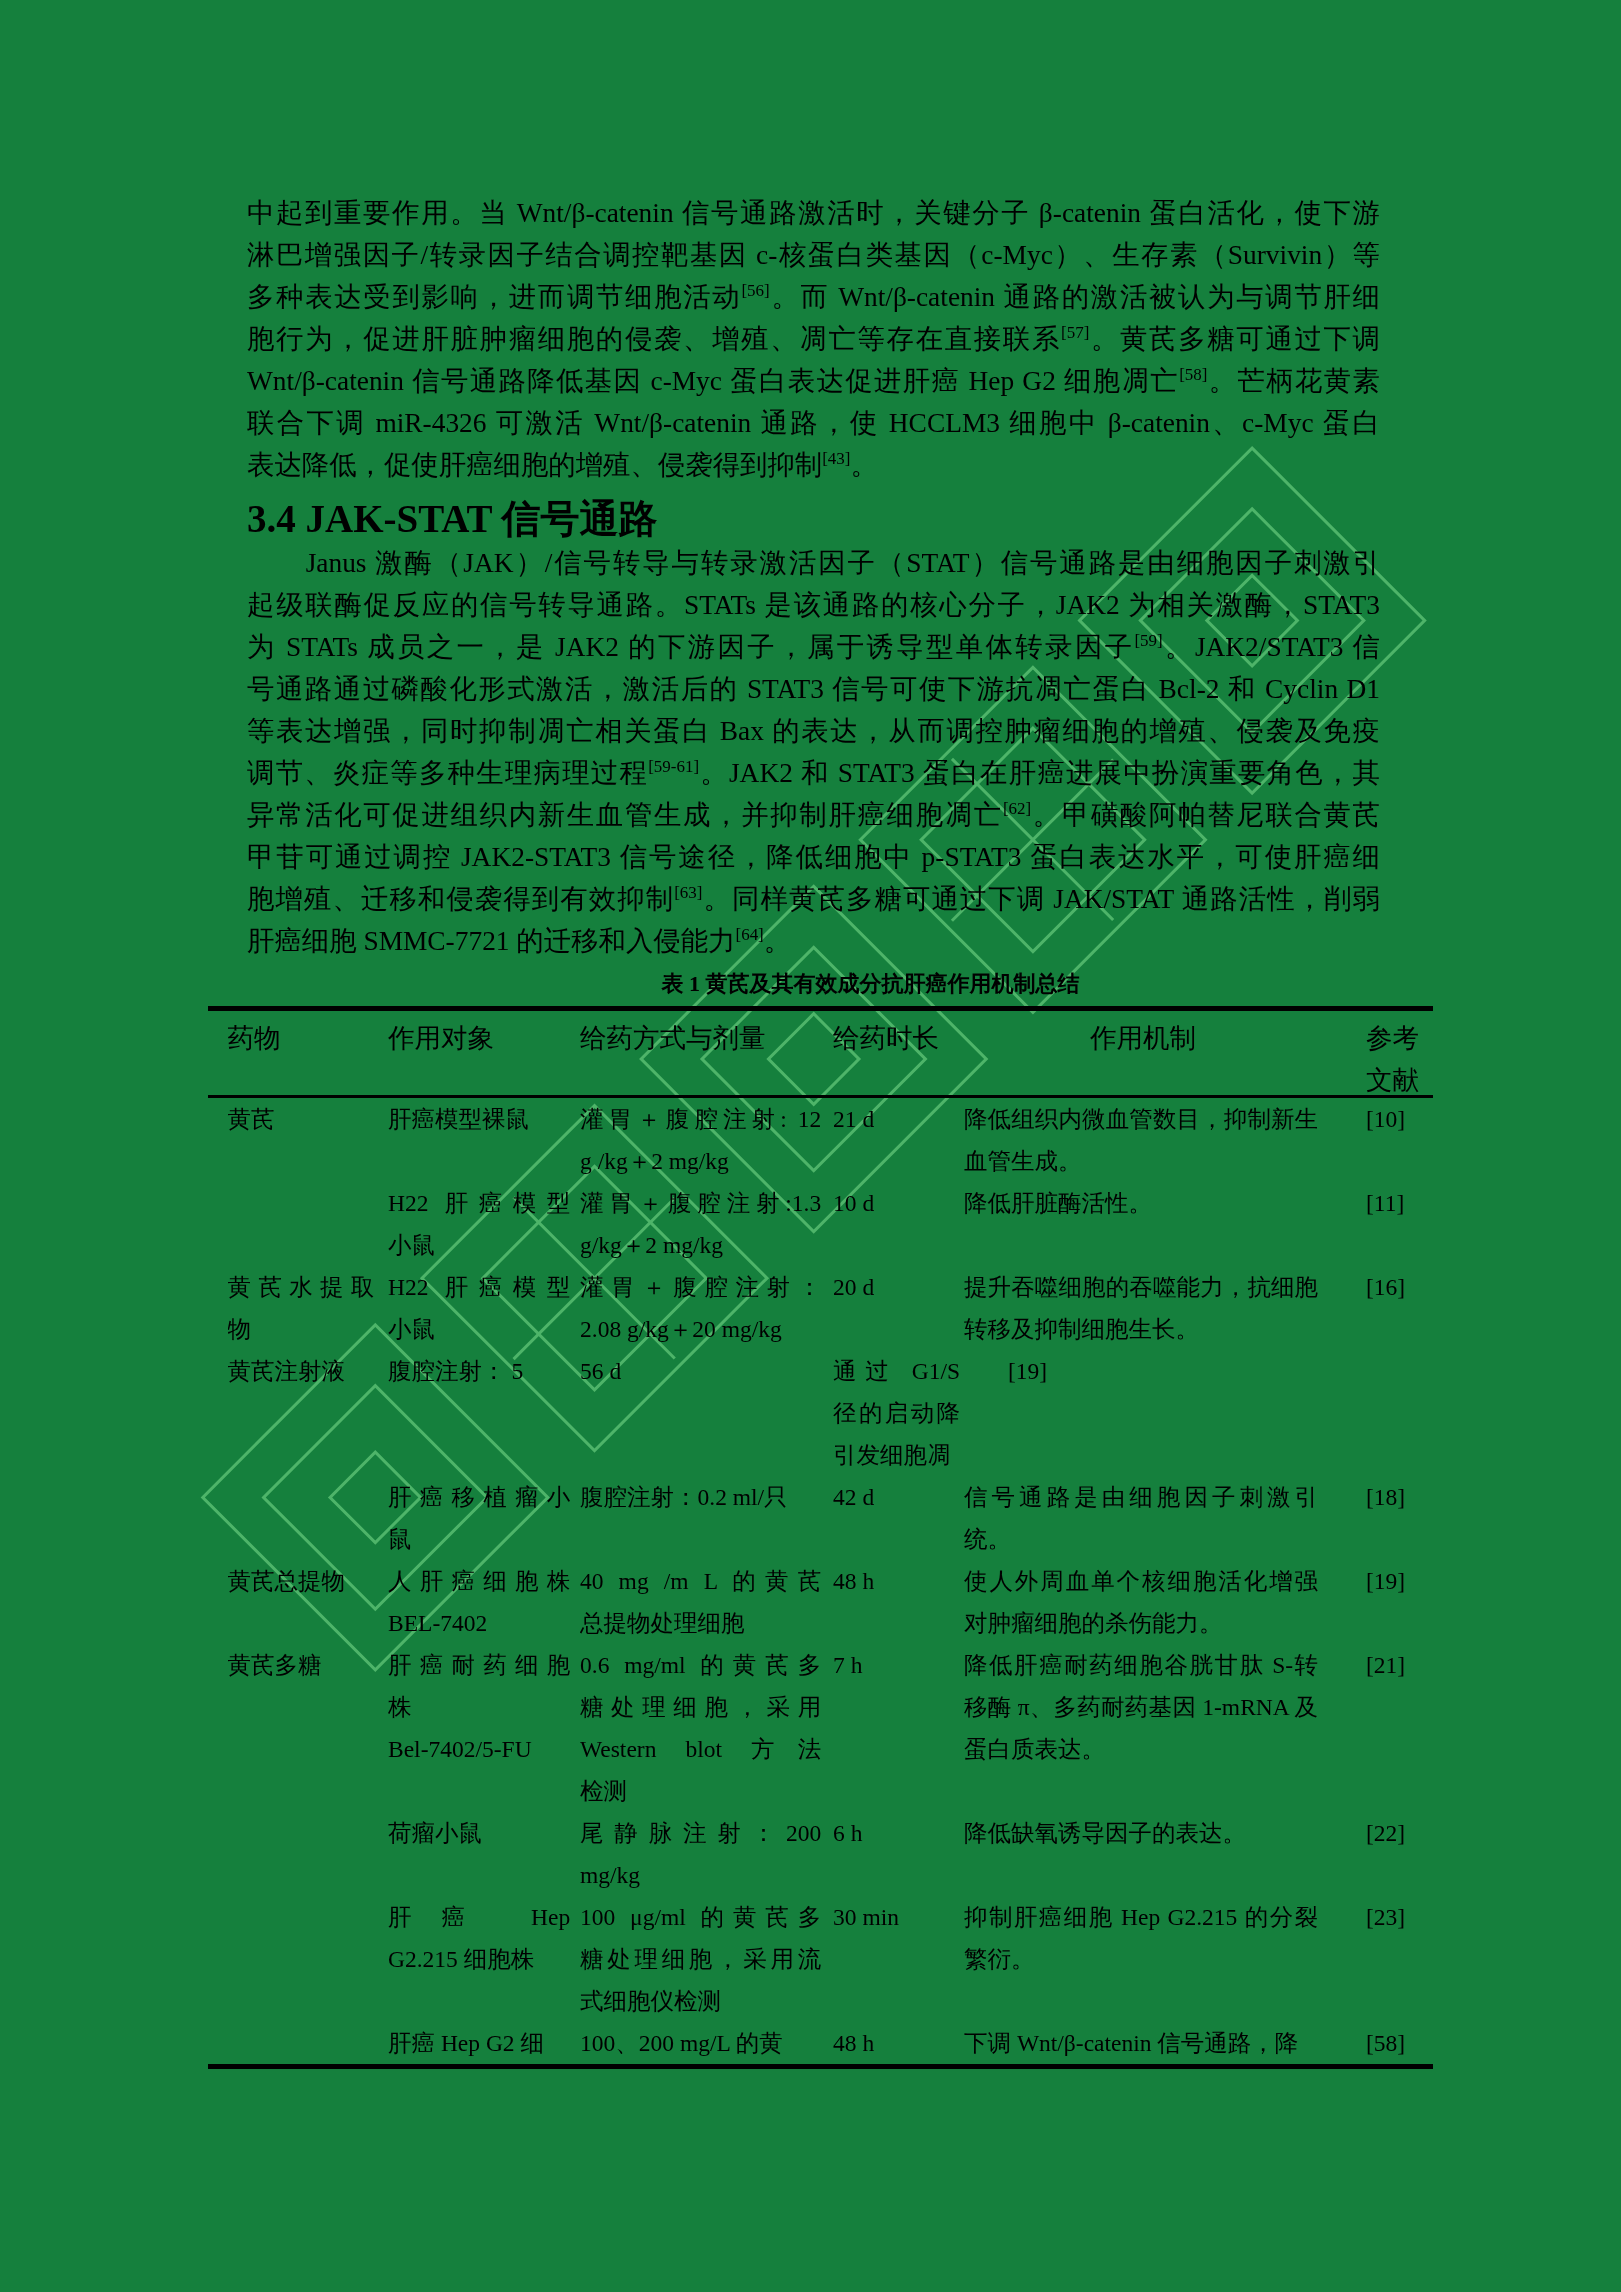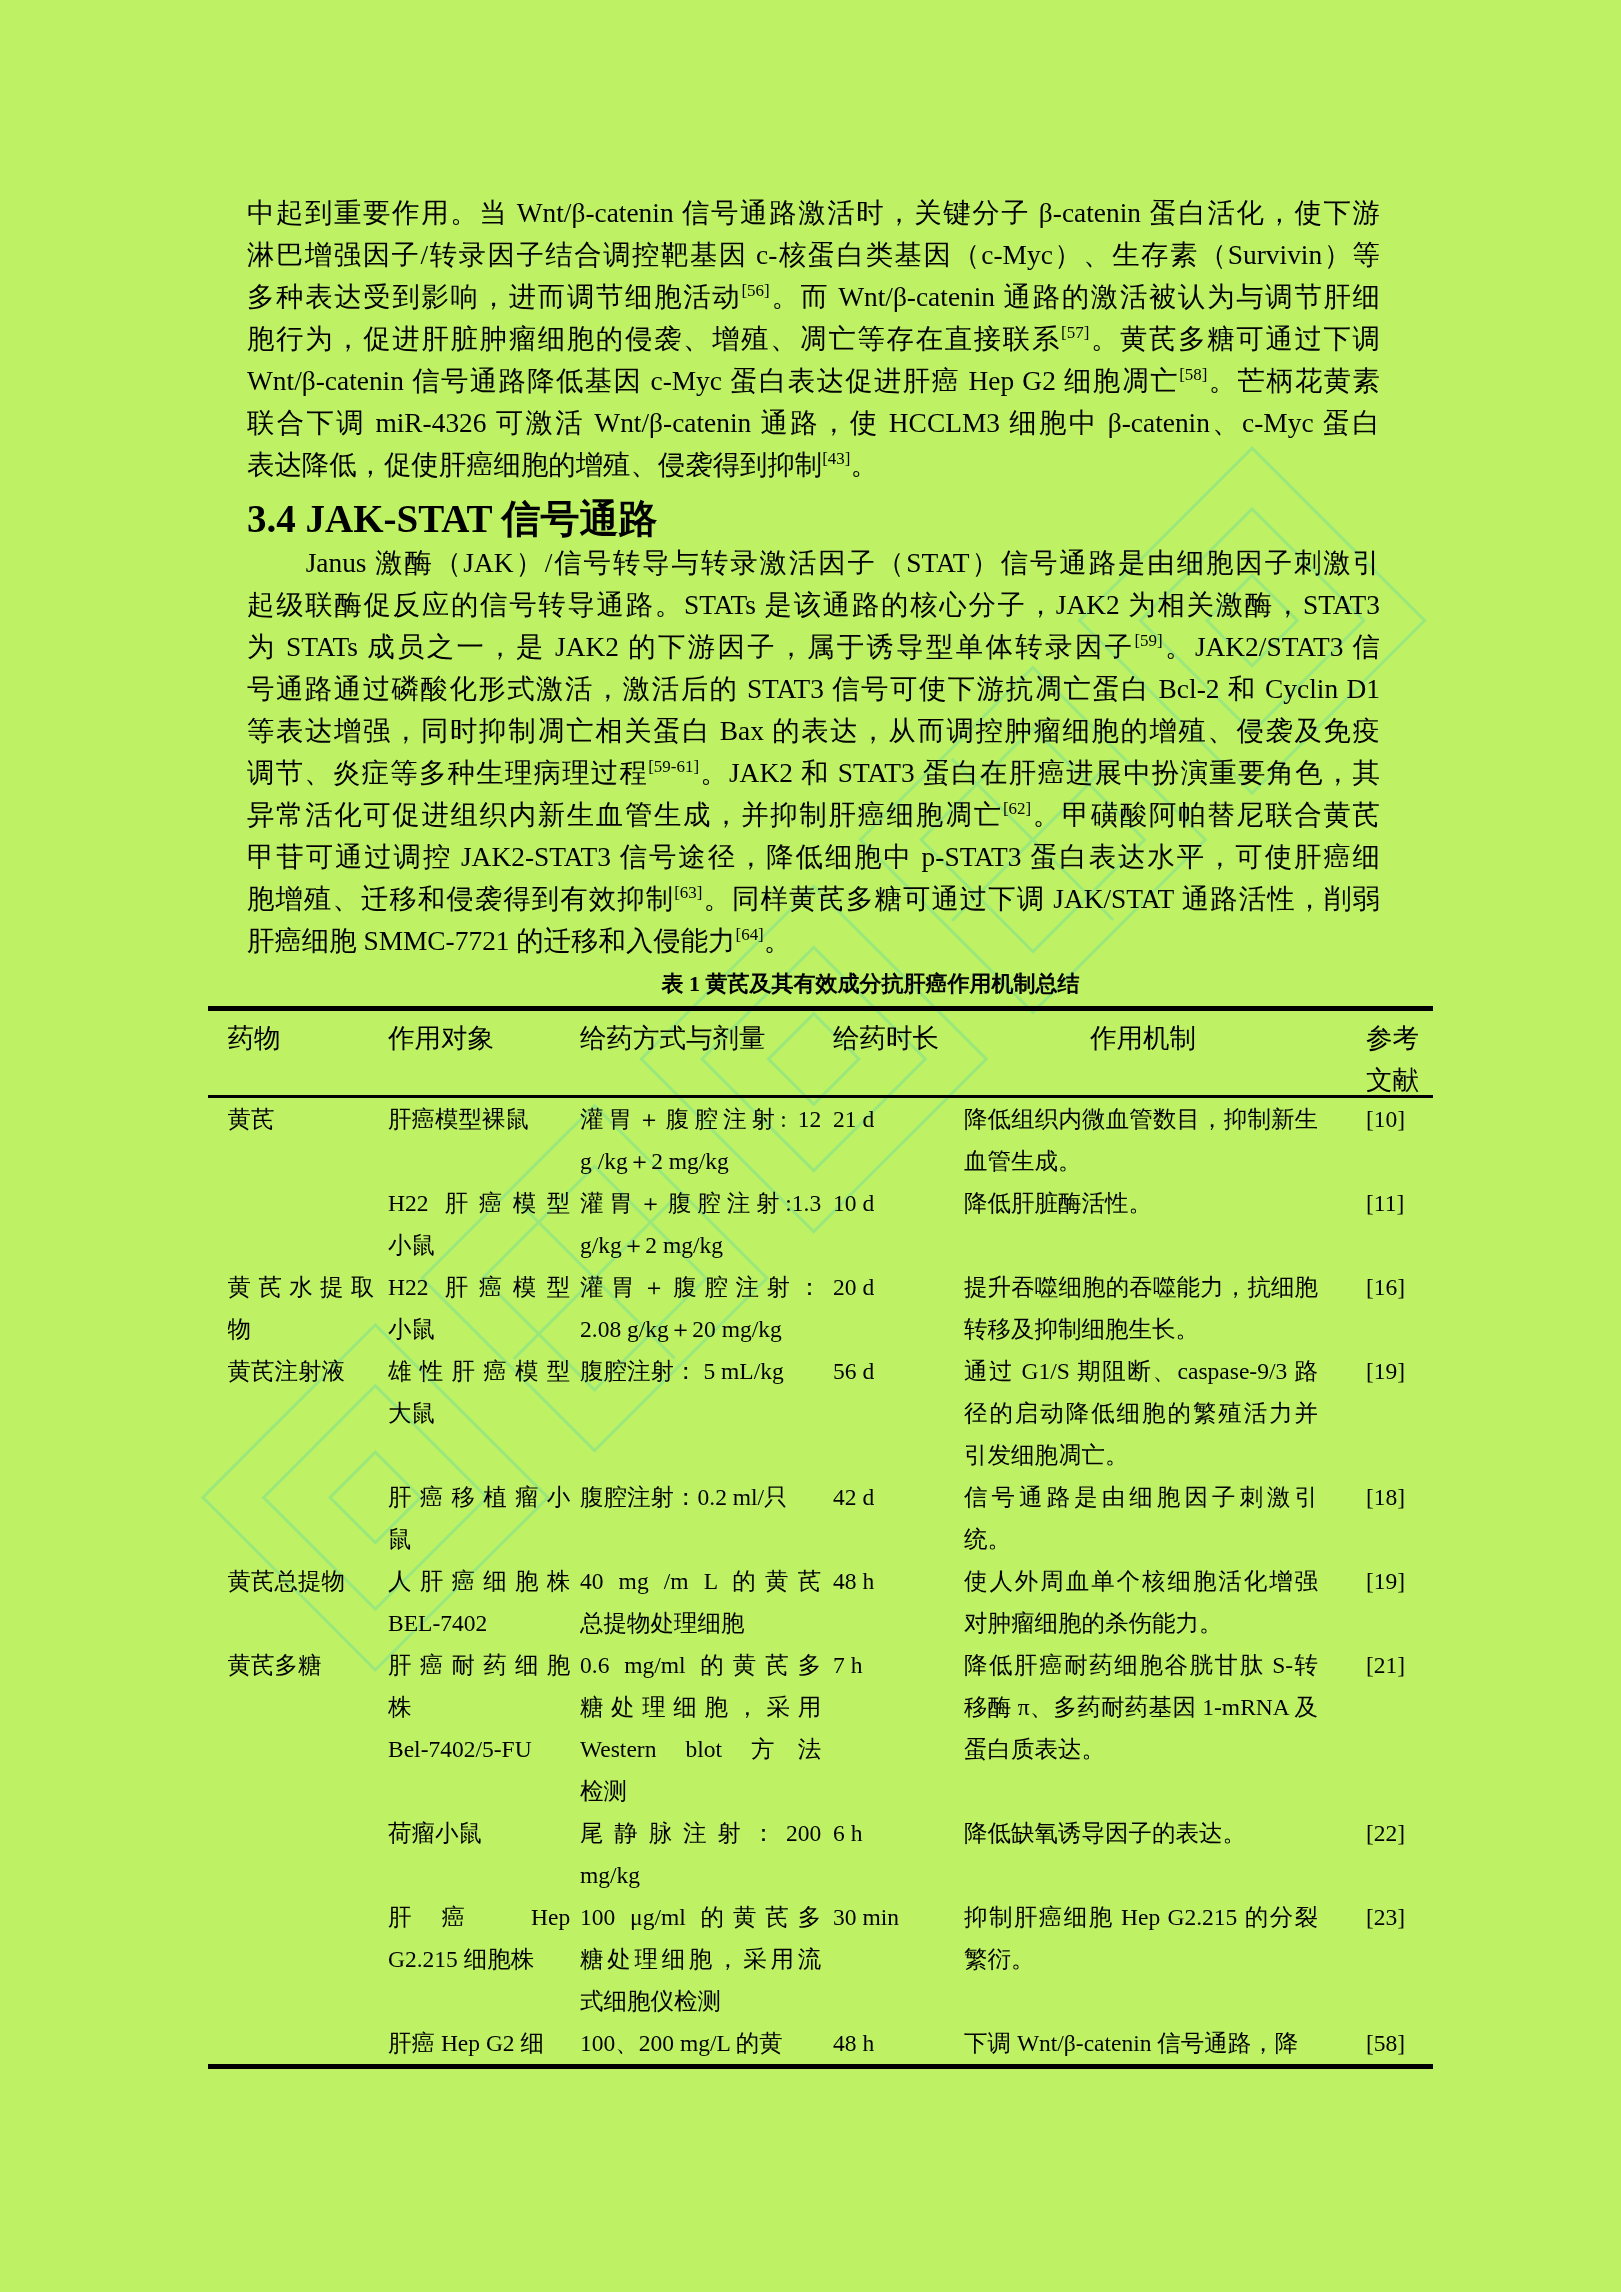--- a/index.html
+++ b/index.html
@@ -1,18 +1,18 @@
 <!DOCTYPE html>
 <html><head>
 <meta charset="utf-8">
 <style>
   html,body{margin:0;padding:0;background:#e8e8e8;}
   .page{
     position:relative;width:1621px;height:2293px;margin:0 auto;
-    background:#bef264;color:#000;
+    background:#15803d;color:#000;
     font-family:"Liberation Serif","DejaVu Serif",serif;
     overflow:hidden;
   }
   
   .wm{
     position:absolute;left:29px;top:912px;width:1568px;height:294px;
     transform:rotate(-45deg);transform-origin:50% 50%;
     display:flex;gap:63px;justify-content:center;align-items:center;
     opacity:.55;z-index:0;pointer-events:none;
   }
@@ -206,24 +206,20 @@
             <div class="tline">转移及抑制细胞生长。</div>
           </div>
           <div class="cell c5">
             <div class="tline">[16]</div>
           </div>
         </div>
         <div class="trow">
           <div class="cell c0">
             <div class="tline">黄芪注射液</div>
           </div>
-          <div class="cell c1">
-            <div class="tline">雄性肝癌模型</div>
-            <div class="tline">大鼠</div>
-          </div>
           <div class="cell c2">
             <div class="tline">腹腔注射： 5 mL/kg</div>
           </div>
           <div class="cell c3">
             <div class="tline">56 d</div>
           </div>
           <div class="cell c4">
             <div class="tline">通过 G1/S 期阻断、caspase-9/3 路</div>
             <div class="tline">径的启动降低细胞的繁殖活力并</div>
             <div class="tline">引发细胞凋亡。</div>

